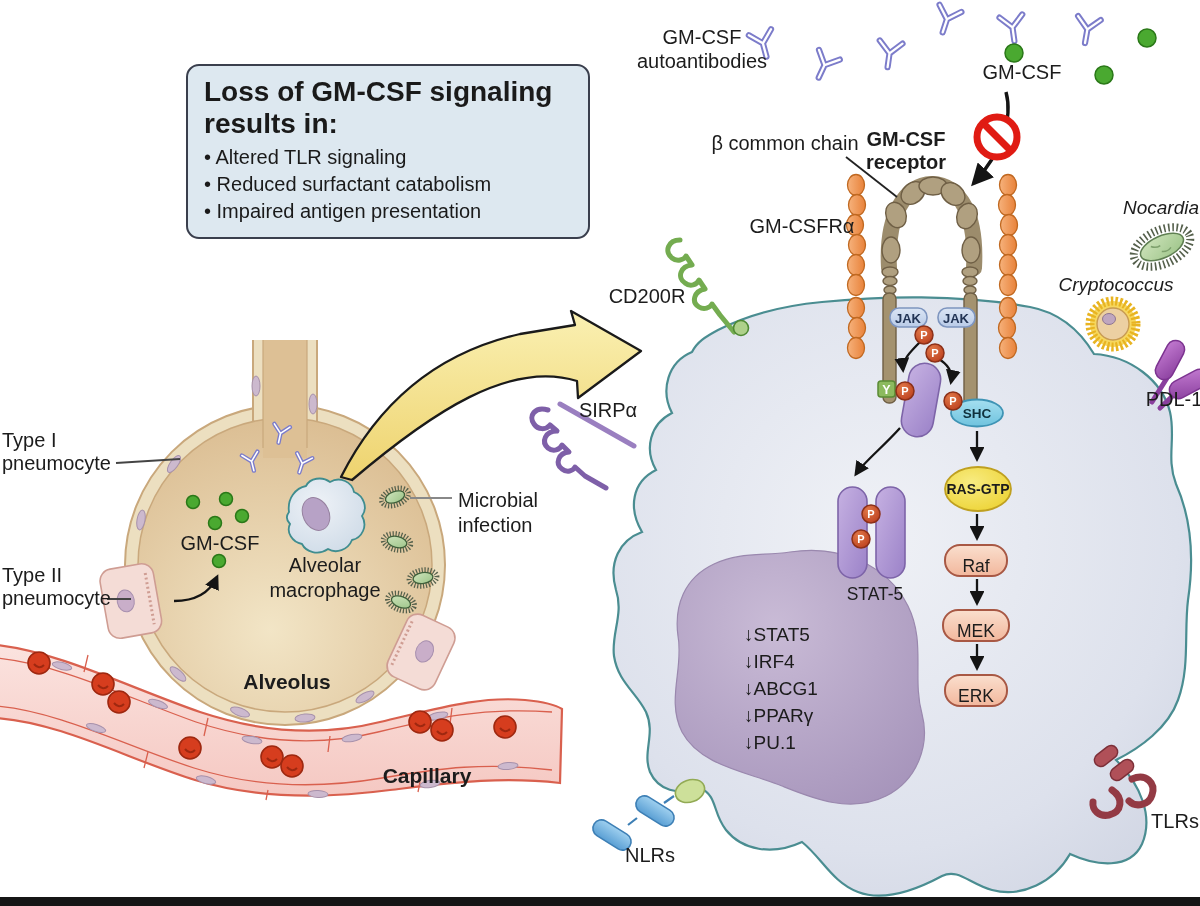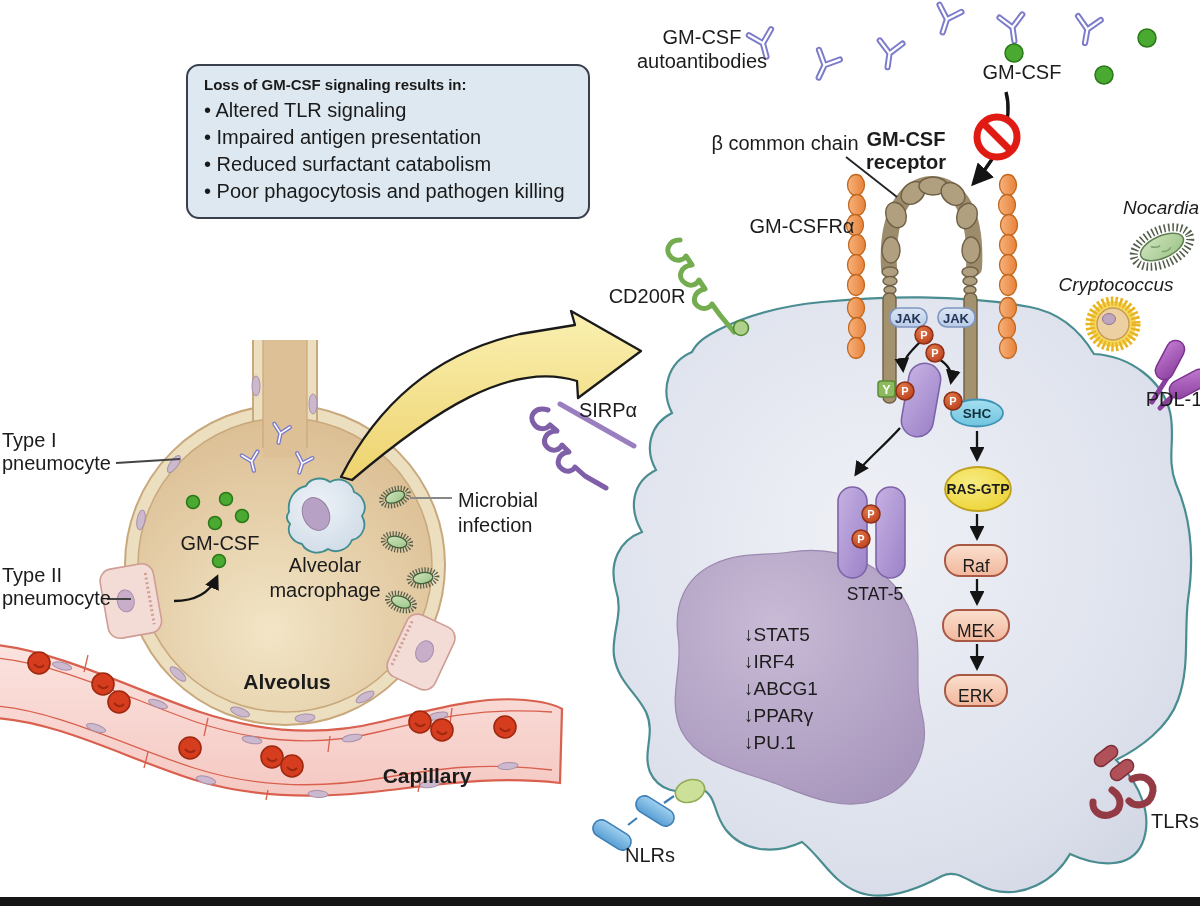--- a/index.html
+++ b/index.html
@@ -3,21 +3,21 @@
 <meta charset="utf-8">
 <style>
   html,body{margin:0;padding:0;background:#fff;}
   #fig{position:relative;width:1200px;height:906px;overflow:hidden;background:#fff;
        font-family:"Liberation Sans","DejaVu Sans",sans-serif;}
   #fig svg{position:absolute;left:0;top:0;}
   
   #infobox{position:absolute;left:186px;top:64px;width:404px;box-sizing:border-box;
     background:#dde8f0;border:2.5px solid #3a3f4d;border-radius:13px;
     padding:10px 16px 12px 16px;color:#1a1a1a;}
-  #infobox .title{font-weight:bold;font-size:15px;margin-bottom:4px;}
+  #infobox .title{font-weight:bold;font-size:28px;margin-bottom:4px;}
   #infobox .item{font-size:20px;line-height:27px;}
   
   text{font-family:"Liberation Sans","DejaVu Sans",sans-serif;fill:#1c1c1c;}
   .lbl{font-size:20px;} .s21{font-size:21px;} .s19{font-size:19px;}
   .s17{font-size:17.5px;} .s14{font-size:14px;font-weight:700;}
   .s13{font-size:13px;font-weight:700;fill:#223455;}
   .shct{font-size:13.5px;font-weight:700;fill:#10323e;}
   .pw{font-size:11px;font-weight:700;fill:#fff;}
   .yw{font-size:12.5px;font-weight:700;fill:#fff;}
   .b{font-weight:700;} .i{font-style:italic;}
@@ -465,17 +465,16 @@
     <text class="lbl b mid" x="906" y="169">receptor</text>
     <text class="lbl mid" x="802" y="233">GM-CSFRα</text>
   </g>
 
   <rect x="0" y="897" width="1200" height="9" fill="#151515"></rect>
 </svg>
 
 <div id="infobox">
   <div class="title">Loss of GM-CSF signaling results in:</div>
   <div class="item">• Altered TLR signaling</div>
+  <div class="item">• Reduced surfactant catabolism</div>
   <div class="item">• Impaired antigen presentation</div>
-  <div class="item">• Reduced surfactant catabolism</div>
-  <div class="item">• Poor phagocytosis and pathogen killing</div>
 </div>
 </div>
 
 </body></html>

